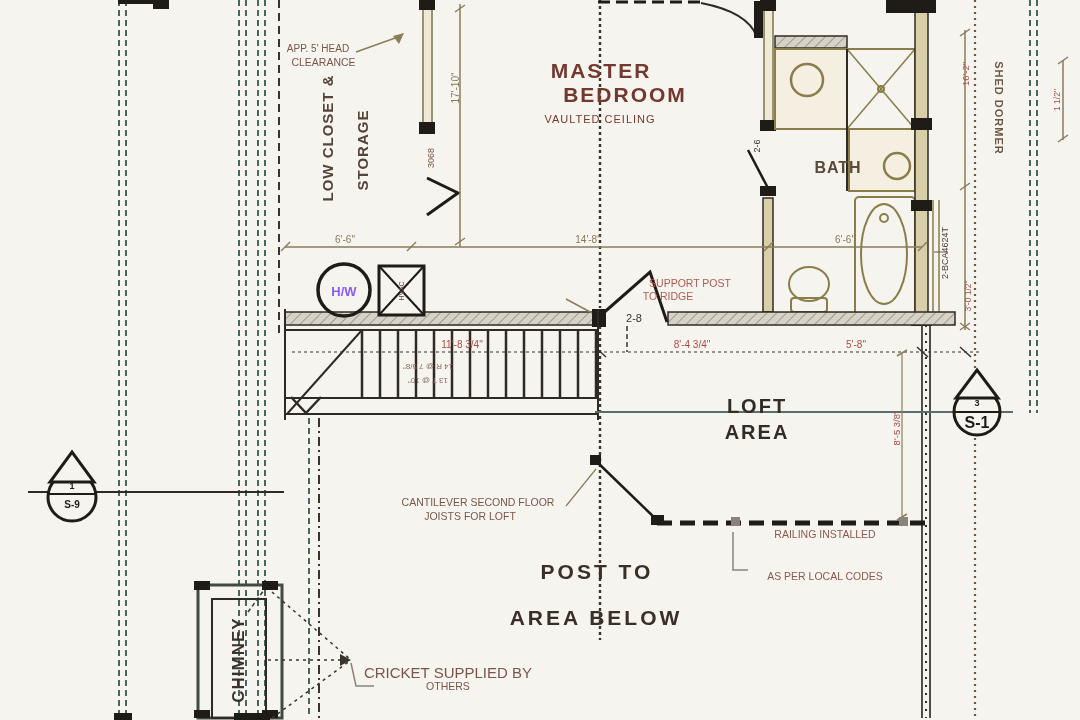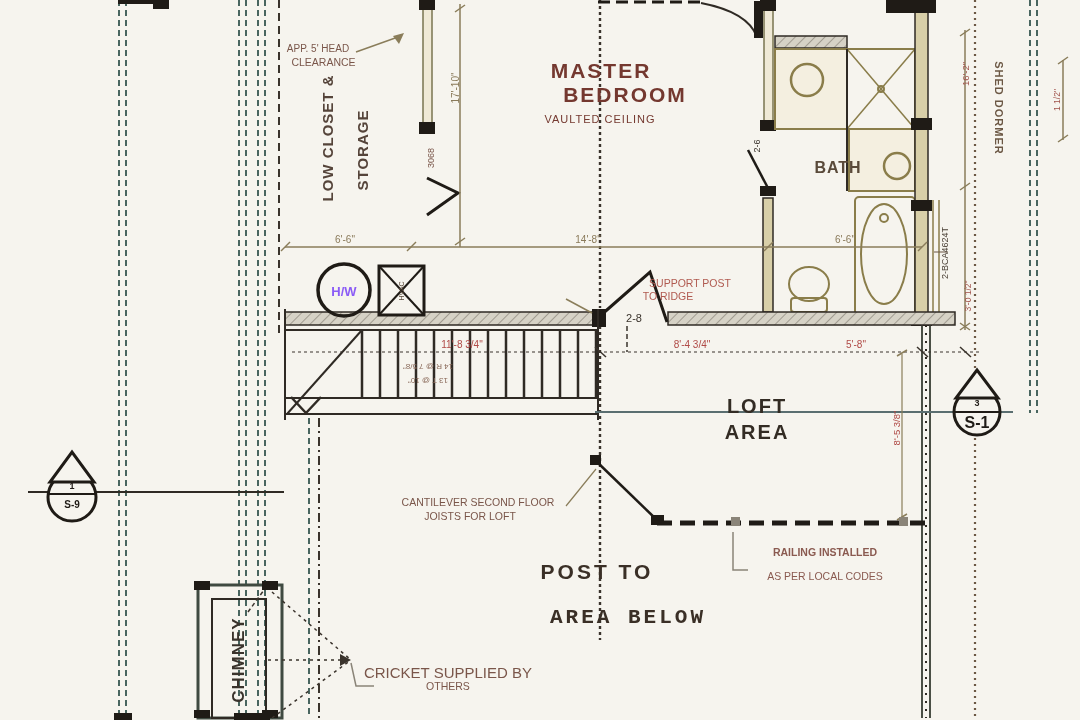--- a/index.html
+++ b/index.html
@@ -223,31 +223,31 @@
 
 <div class="lbl b" style="left:601px;top:70px;font-size:21px;color:#74382f;letter-spacing:2px;">MASTER</div>
 <div class="lbl b" style="left:601px;top:94px;font-size:21px;color:#74382f;letter-spacing:2px;margin-left:24px;">BEDROOM</div>
 <div class="lbl" style="left:600px;top:119px;font-size:11px;color:#74382f;letter-spacing:1px;">VAULTED CEILING</div>
 <div class="lbl b" style="left:838px;top:168px;font-size:16px;color:#5a4a3a;letter-spacing:1px;">BATH</div>
 <div class="lbl ccw b" style="left:327px;top:138px;font-size:15px;color:#55443a;letter-spacing:1px;">LOW CLOSET &amp;</div>
 <div class="lbl ccw b" style="left:362px;top:150px;font-size:15px;color:#55443a;letter-spacing:1px;">STORAGE</div>
 <div class="lbl b" style="left:757px;top:406px;font-size:20px;color:#332c24;letter-spacing:2px;">LOFT</div>
 <div class="lbl b" style="left:757px;top:432px;font-size:20px;color:#332c24;letter-spacing:2px;">AREA</div>
 <div class="lbl b" style="left:597px;top:571px;font-size:21px;color:#3a2f26;letter-spacing:3px;">POST TO</div>
-<div class="lbl b" style="left:628px;top:617px;font-size:21px;color:#3a2f26;letter-spacing:3px;font-family:Liberation Mono, monospace;">AREA BELOW</div>
+<div class="lbl b" style="left:596px;top:617px;font-size:21px;color:#3a2f26;letter-spacing:3px;">AREA BELOW</div>
 <div class="lbl ccw b" style="left:238px;top:660px;font-size:17px;color:#3a332c;letter-spacing:1px;">CHIMNEY</div>
 <div class="lbl cw b" style="left:998px;top:108px;font-size:11px;color:#6b5744;letter-spacing:1px;">SHED DORMER</div>
 
 <div class="lbl" style="left:318px;top:49px;font-size:10px;color:#7a564a;">APP. 5' HEAD</div>
 <div class="lbl" style="left:312px;top:62px;font-size:10.5px;color:#7a564a;padding-left:23px;">CLEARANCE</div>
 <div class="lbl" style="left:690px;top:283px;font-size:10.5px;color:#b05a50;">SUPPORT POST</div>
 <div class="lbl" style="left:668px;top:296px;font-size:10.5px;color:#b05a50;">TO RIDGE</div>
 <div class="lbl" style="left:478px;top:502px;font-size:10.5px;color:#7a564a;">CANTILEVER SECOND FLOOR</div>
 <div class="lbl" style="left:470px;top:516px;font-size:10.5px;color:#7a564a;">JOISTS FOR LOFT</div>
-<div class="lbl" style="left:825px;top:552px;font-size:10.5px;color:#8a5a50;font-weight:bold;">RAILING INSTALLED</div>
+<div class="lbl" style="left:825px;top:534px;font-size:10.5px;color:#8a5a50;">RAILING INSTALLED</div>
 <div class="lbl" style="left:825px;top:576px;font-size:10.5px;color:#8a5a50;">AS PER LOCAL CODES</div>
 <div class="lbl" style="left:448px;top:672px;font-size:15px;color:#7a564a;">CRICKET SUPPLIED BY</div>
 <div class="lbl" style="left:448px;top:686px;font-size:10.5px;color:#7a564a;">OTHERS</div>
 <div class="lbl flip" style="left:428px;top:366px;font-size:8px;color:#8a6a5a;">14 R @ 7 5/8"</div>
 <div class="lbl flip" style="left:428px;top:380px;font-size:8px;color:#8a6a5a;">13 T @ 10"</div>
 
 <div class="lbl b" style="left:344px;top:291px;font-size:13px;color:#8b5cf6;">H/W</div>
 <div class="lbl ccw" style="left:401px;top:291px;font-size:7px;color:#5a4a3a;">HVAC</div>
 <div class="lbl ccw" style="left:945px;top:253px;font-size:9px;color:#4a4036;">2-BCA4624T</div>
 

